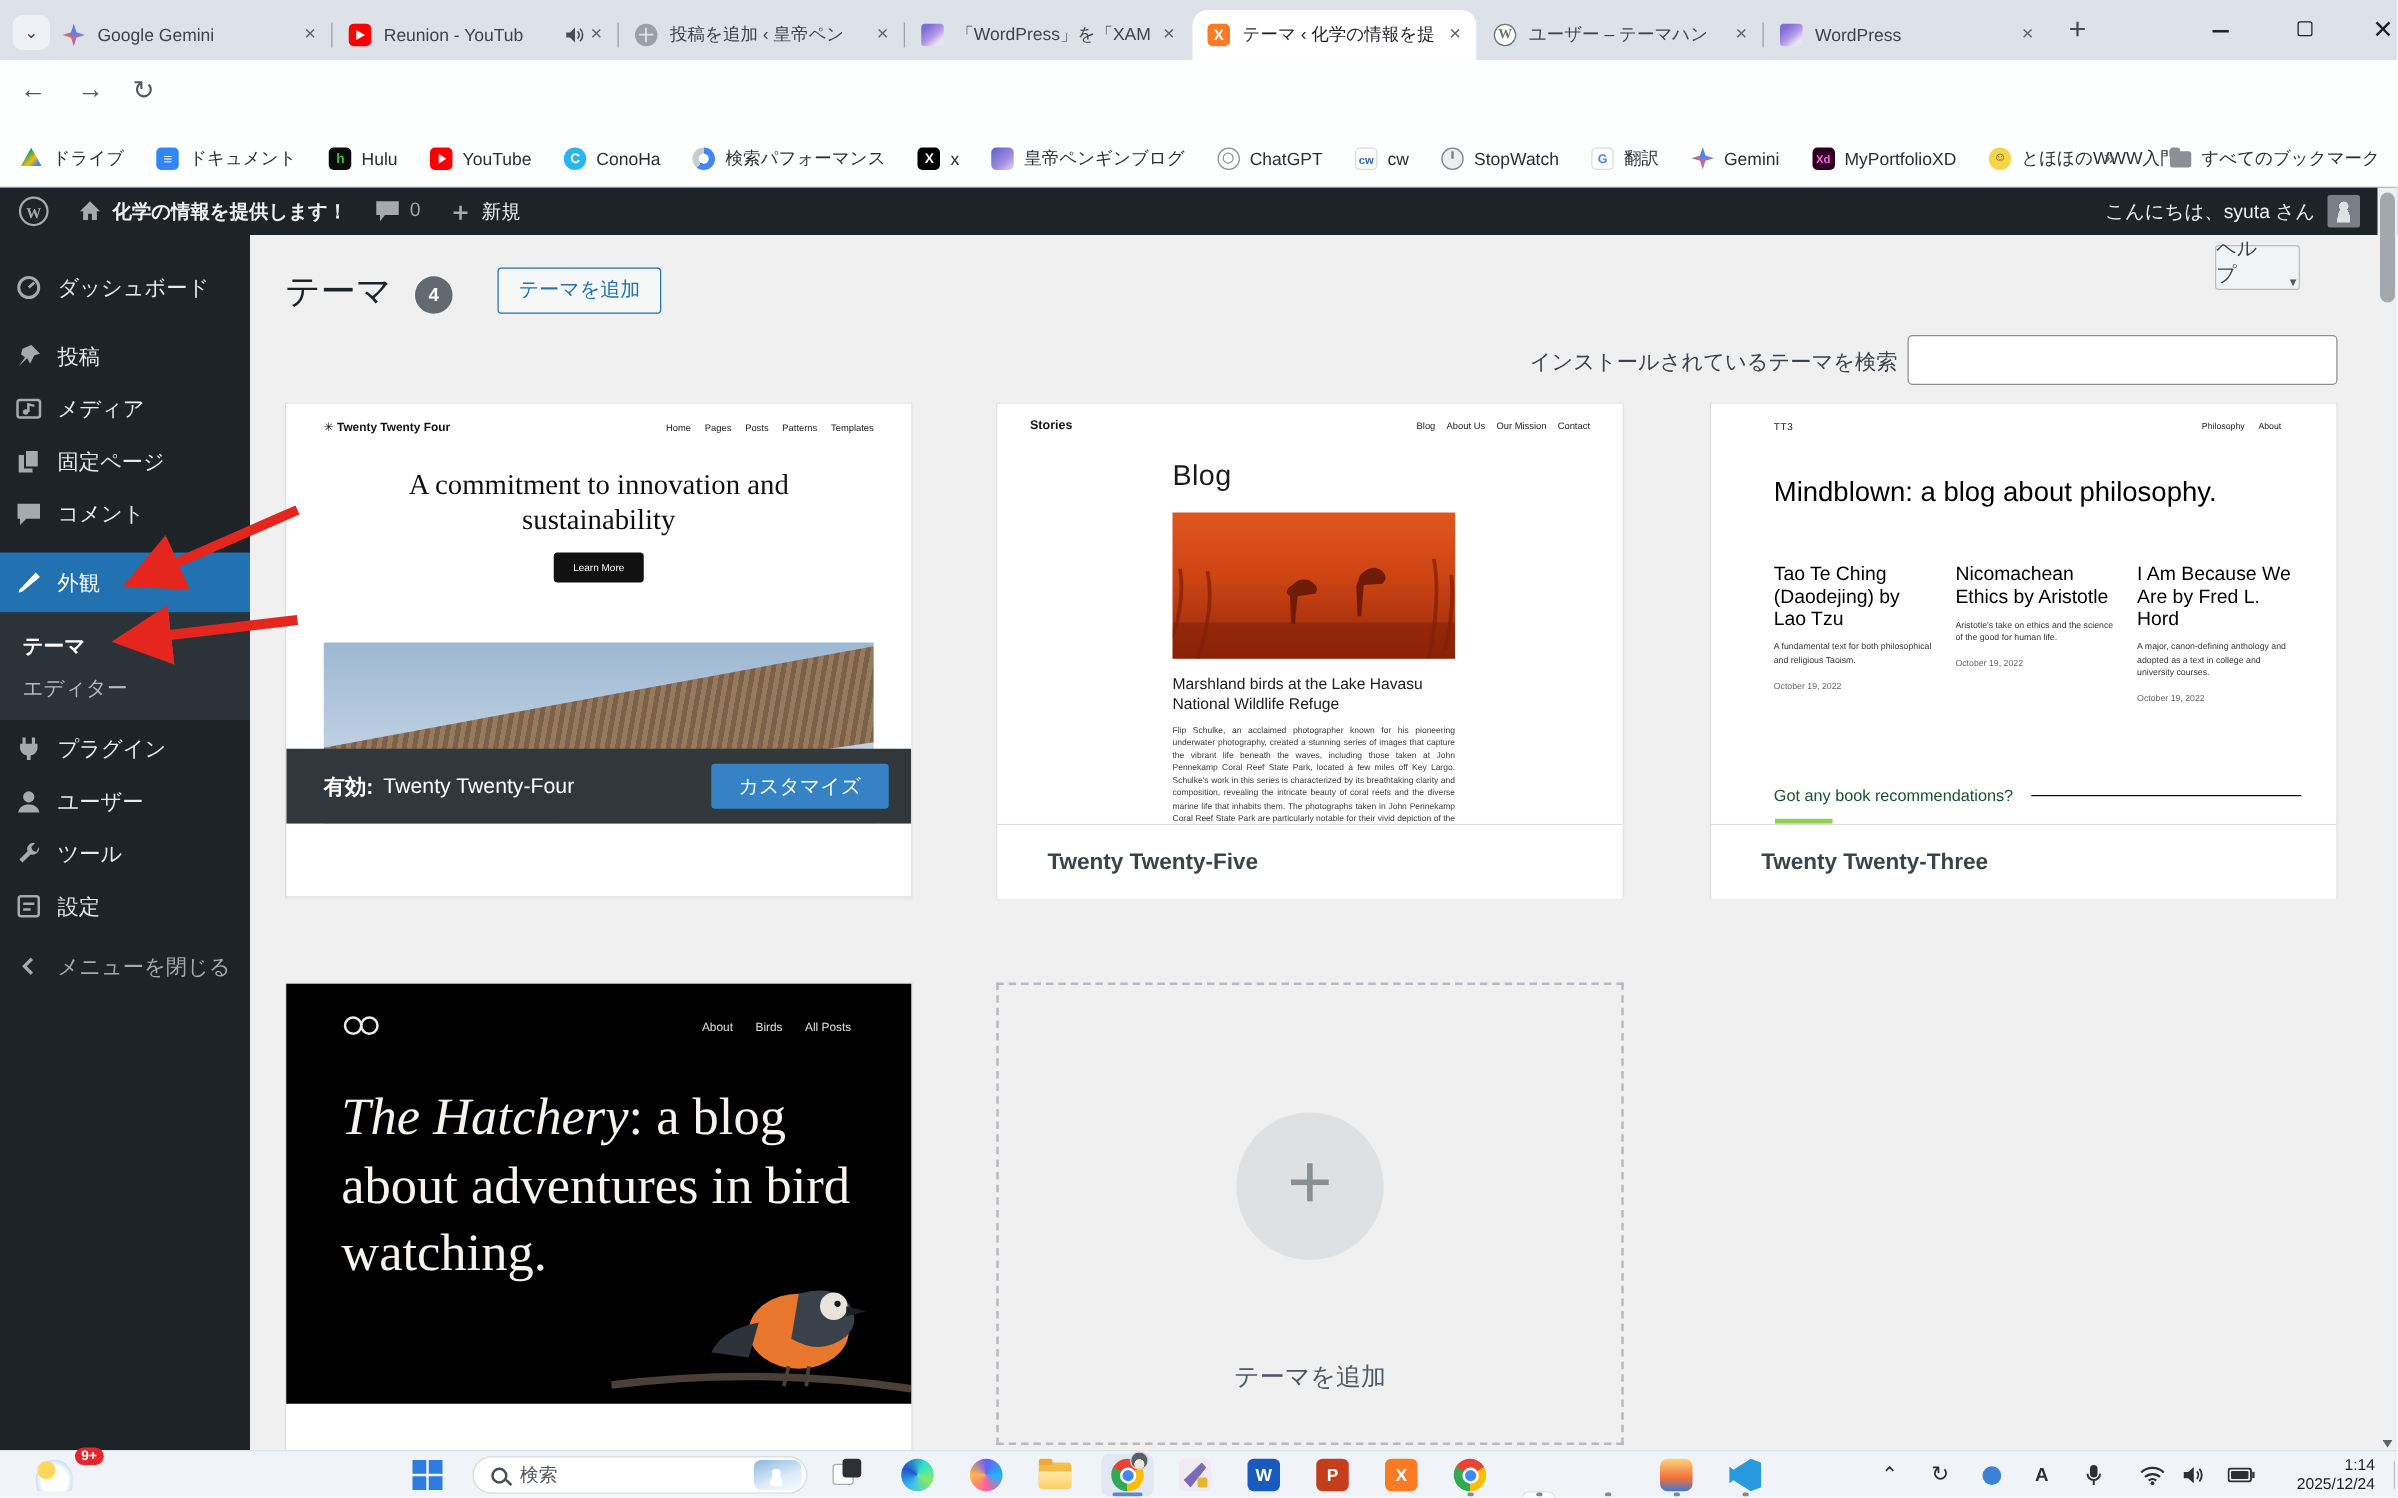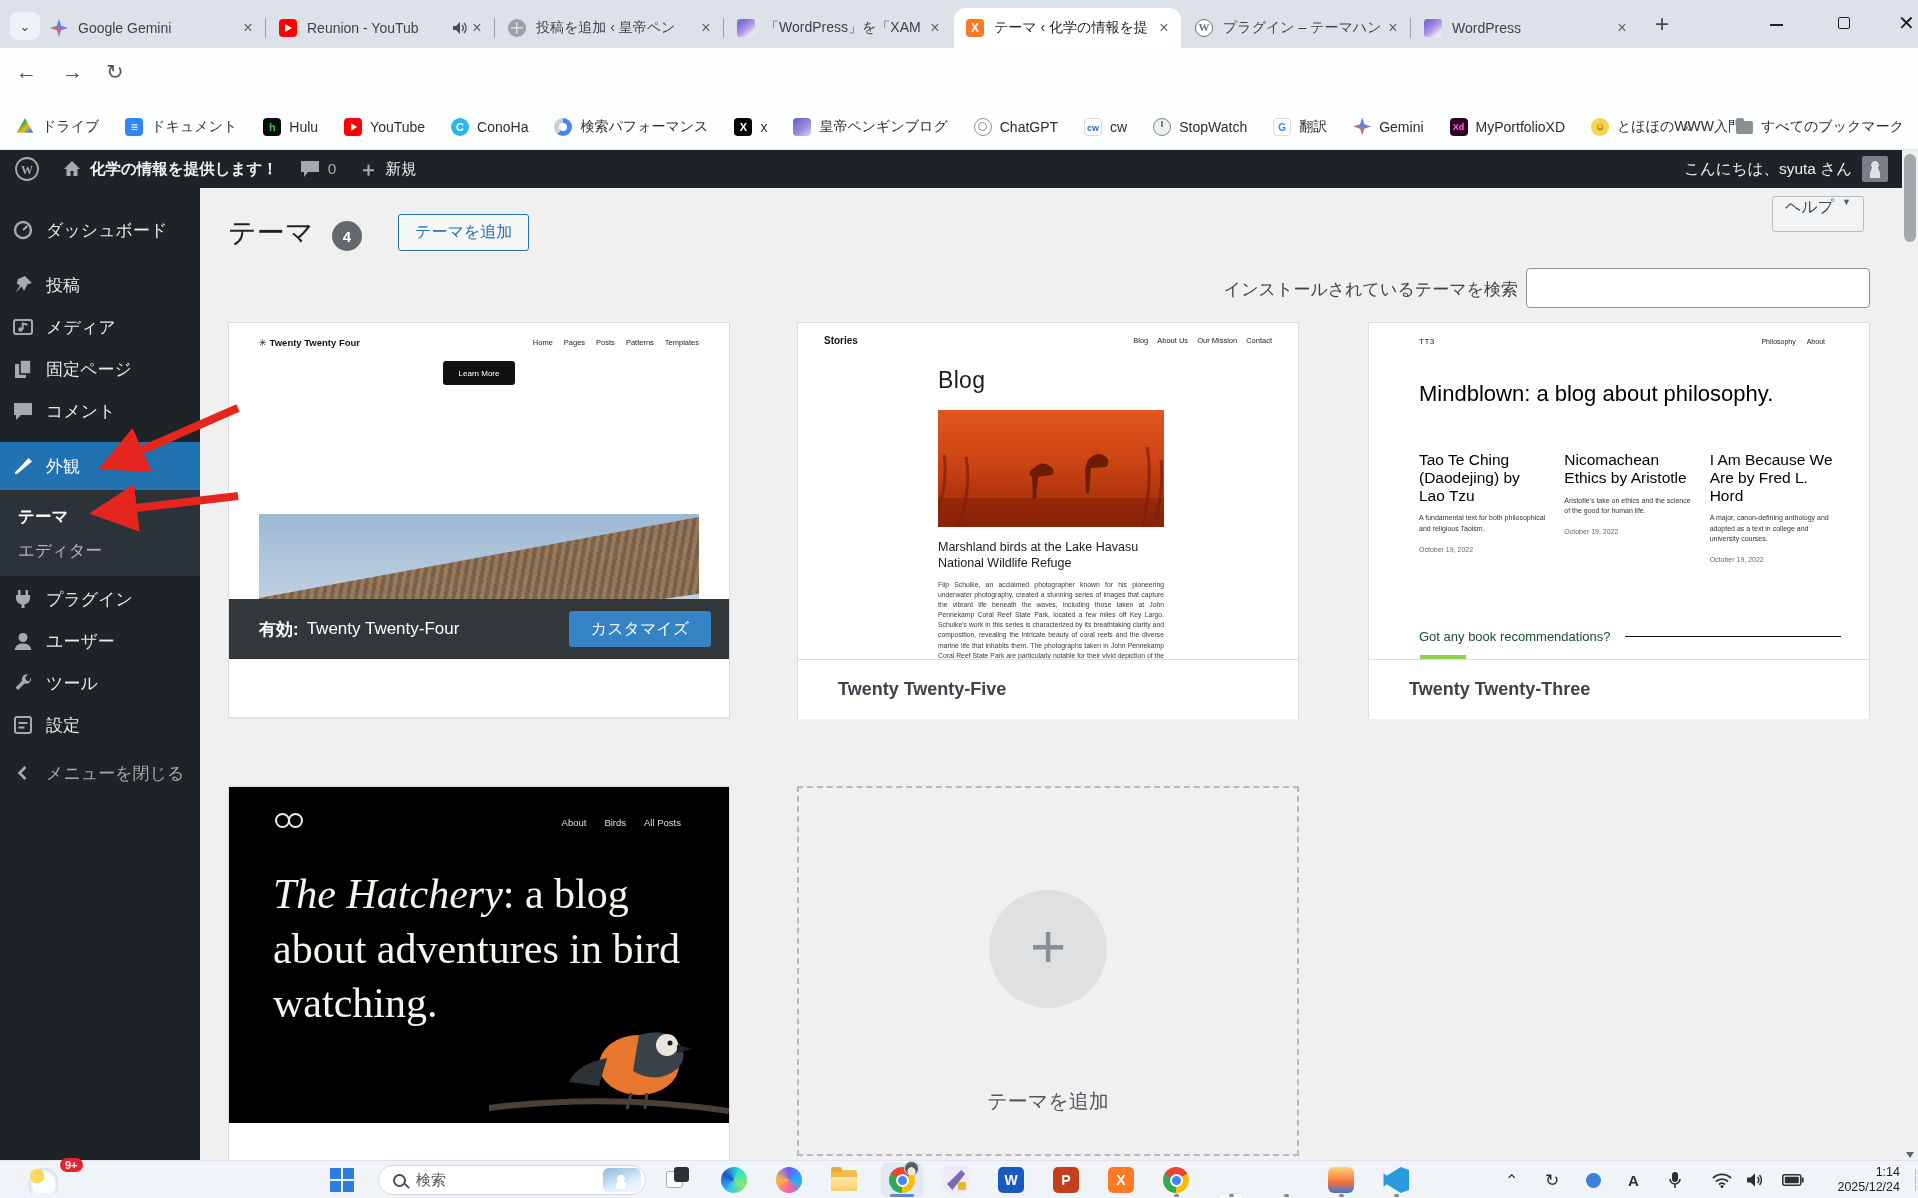--- a/index.html
+++ b/index.html
@@ -83,21 +83,21 @@
   .submenu { position:absolute; left:0; top:302px; width:200px; height:86px; background:#2c3338; }
   .sub-item { position:absolute; left:0; width:200px; height:30px; display:flex; align-items:center; padding-left:18px; font-size:16.5px; color:#b4b9be; }
   .sub-item.current { color:#fff; font-weight:bold; }
   .menu-arrow { position:absolute; left:200px; top:442px; width:0; height:0; border-top:24px solid transparent; border-bottom:24px solid transparent; border-left:13px solid #2271b1; }
 
   
   .content { position:absolute; left:200px; top:188px; width:1702px; height:972px; background:#f0f0f1; }
   .page-title { position:absolute; left:28px; top:26px; font-size:28px; color:#1d2327; font-weight:400; }
   .count-badge { position:absolute; left:132px; top:33px; width:30px; height:30px; border-radius:50%; background:#646970; color:#fff; font-size:15px; font-weight:bold; display:flex; align-items:center; justify-content:center; }
   .add-theme-btn { position:absolute; left:198px; top:26px; height:37px; padding:0 16px; border:1px solid #2271b1; border-radius:3px; background:#f6f7f7; color:#2271b1; font-size:16px; display:flex; align-items:center; }
-  .help-btn { position:absolute; left:1572px; top:8px; width:92px; height:36px; background:#f1f3f4; border:1px solid #b5bcc2; border-radius:3px; color:#3c434a; font-size:16px; display:flex; align-items:flex-start; justify-content:center; gap:8px; }
+  .help-btn { position:absolute; left:1572px; top:8px; width:68px; height:36px; background:#f1f3f4; border:1px solid #b5bcc2; border-radius:3px; color:#3c434a; font-size:16px; display:flex; align-items:flex-end; justify-content:center; gap:8px; }
   .help-btn::after { content:"▼"; font-size:9px; color:#50575e; }
   .search-label { position:absolute; left:0; top:90px; width:1318px; text-align:right; font-size:17px; color:#3c434a; }
   .search-input { position:absolute; left:1326px; top:80px; width:344px; height:40px; background:#fff; border:1px solid #8c8f94; border-radius:4px; }
 
   .card { position:absolute; width:502px; background:#fff; border:1px solid #dcdcde; box-shadow:0 1px 1px rgba(0,0,0,.04); }
   .preview { position:relative; width:100%; height:336px; background:#fff; overflow:hidden; }
   .card-name { height:60px; border-top:1px solid #dcdcde; background:#fff; display:flex; align-items:center; padding:0 40px; font-size:18px; font-weight:bold; color:#3c434a; }
 
   
   .tt4-head { display:flex; justify-content:space-between; align-items:center; padding:14px 30px 0;gap:12px; }
@@ -234,21 +234,21 @@
       <span class="title">「WordPress」を「XAM</span>
       <span class="close">×</span>
     </div>
     <div class="tab active" style="left:954px">
       <span class="fav fav-xampp">X</span>
       <span class="title">テーマ ‹ 化学の情報を提</span>
       <span class="close">×</span>
     </div>
     <div class="tab" style="left:1183px">
       <span class="fav fav-wp">W</span>
-      <span class="title">プラグイン – テーマハン</span>
+      <span class="title">ユーザー – テーマハン</span>
       <span class="close">×</span>
     </div>
     <div class="tab" style="left:1412px">
       <span class="fav fav-img"></span>
       <span class="title">WordPress</span>
       <span class="close">×</span>
     </div>
 
     <div class="tabsep" style="left:265px"></div>
     <div class="tabsep" style="left:494px"></div>
@@ -476,20 +476,21 @@
         <div class="tt4-head">
           <span class="tt4-logo"><span>✳</span> <span>Twenty Twenty Four</span></span>
           <span class="mini-nav">
             <span>Home</span>
               <span>Pages</span>
               <span>Posts</span>
               <span>Patterns</span>
               <span>Templates</span>
           </span>
         </div>
+        <div class="tt4-h1">A commitment to innovation and sustainability</div>
         <div class="tt4-btn">Learn More</div>
         <div class="tt4-photo">
           <div class="tt4-roof"></div>
           <div class="tt4-wall"></div>
         </div>
         <div class="active-bar">
           <span style="font-weight:bold;">有効:</span>
           <span style="margin-left:8px;">Twenty Twenty-Four</span>
           <div class="customize-btn">カスタマイズ</div>
         </div>

